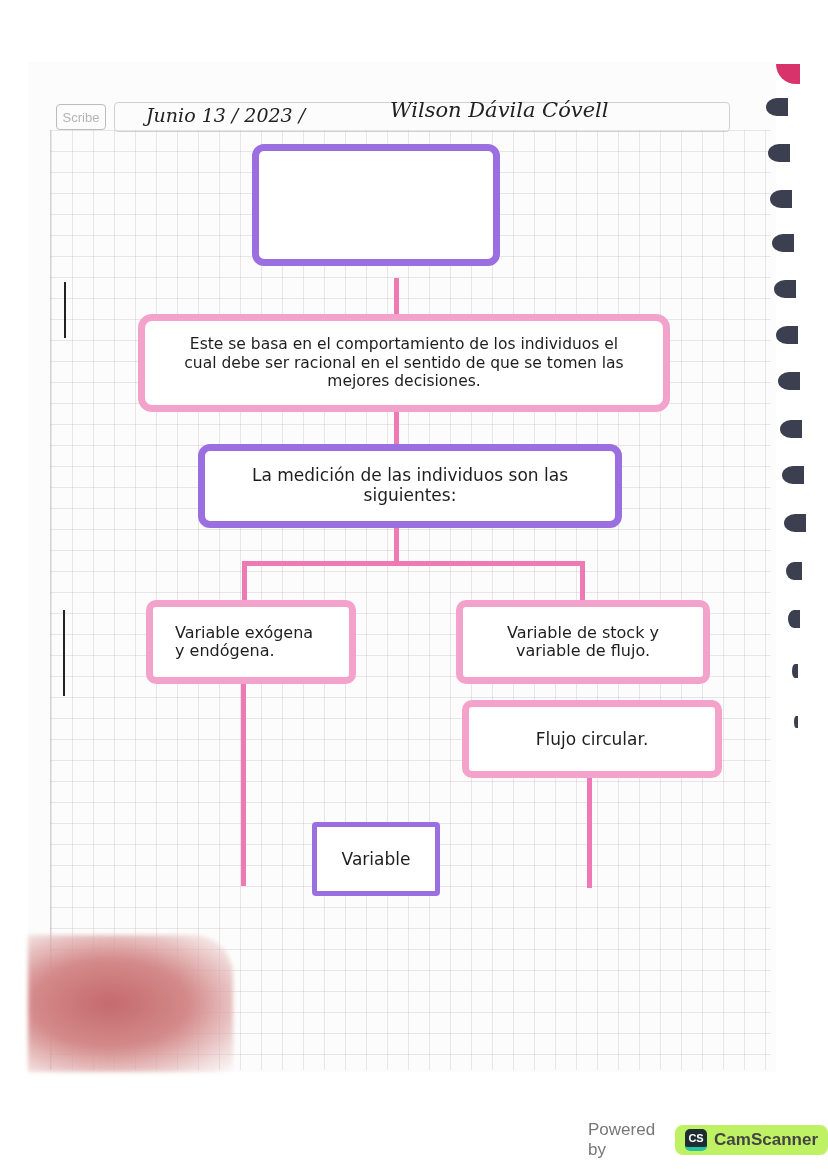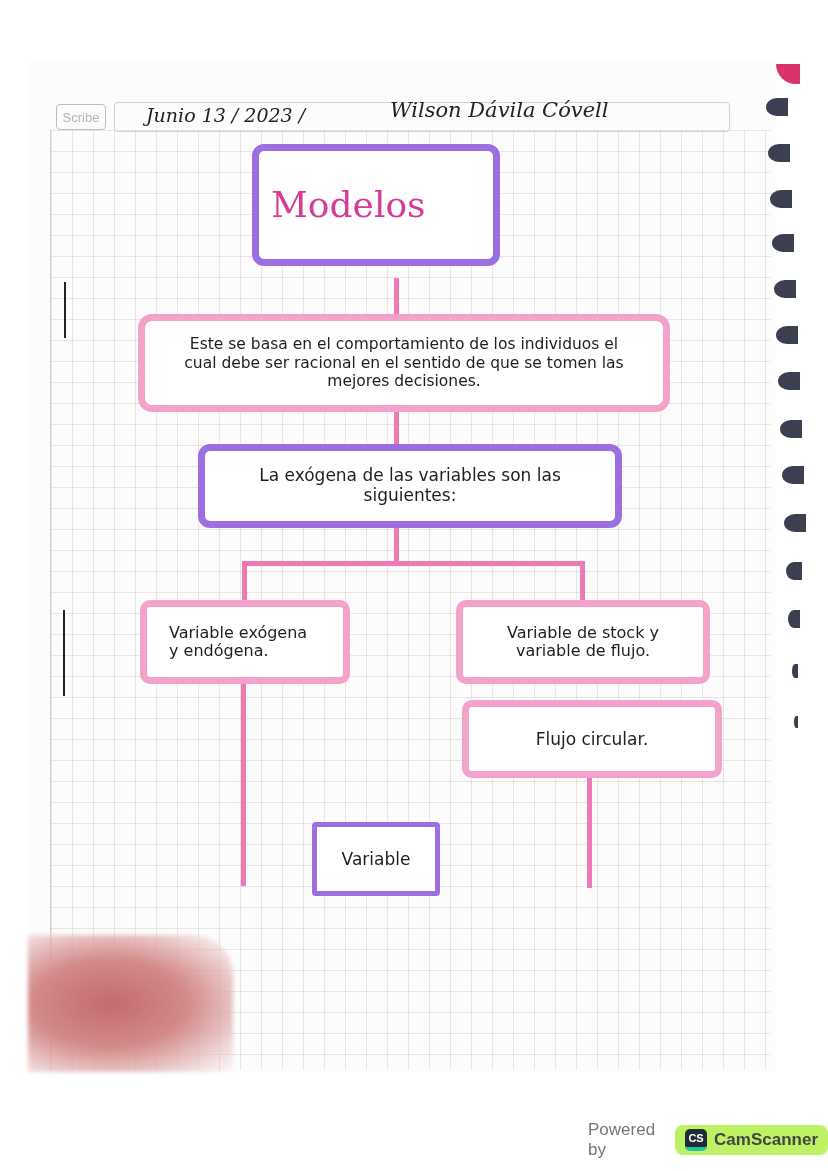--- a/index.html
+++ b/index.html
@@ -116,32 +116,31 @@
 <div class="line-pink" style="left:394px;top:278px;width:5px;height:40px;"></div>
 <div class="line-pink" style="left:394px;top:412px;width:5px;height:36px;"></div>
 <div class="line-pink" style="left:394px;top:525px;width:5px;height:38px;"></div>
 <div class="line-pink" style="left:242px;top:561px;width:342px;height:5px;"></div>
 <div class="line-pink" style="left:242px;top:561px;width:5px;height:44px;"></div>
 <div class="line-pink" style="left:580px;top:561px;width:5px;height:44px;"></div>
 <div class="line-pink" style="left:241px;top:680px;width:5px;height:206px;"></div>
 <div class="line-pink" style="left:587px;top:760px;width:5px;height:128px;"></div>
 
 <div class="box purple" style="left:252px;top:144px;width:248px;height:122px;border-radius:12px;flex-direction:column;align-items:flex-start;padding-left:6px;box-sizing:border-box;">
-  <div class="title-text" style="font-size:36px;margin-left:6px;">Modelos</div>
 </div>
 
 <div class="box pink" style="left:138px;top:314px;width:532px;height:98px;font-size:15.5px;line-height:1.2;padding:0 30px;box-sizing:border-box;">
   <span>Este se basa en el comportamiento de los individuos el cual debe ser racional en el sentido de que se tomen las mejores decisiones.</span>
 </div>
 
 <div class="box purple" style="left:198px;top:444px;width:424px;height:84px;font-size:17px;line-height:1.15;padding:0 30px;box-sizing:border-box;border-radius:12px;">
-  <span>La exógena de las variables son las siguientes:</span>
+  <span>La medición de las individuos son las siguientes:</span>
 </div>
 
-<div class="box pink" style="left:140px;top:600px;width:210px;height:84px;font-size:16px;line-height:1.15;padding:0 22px;box-sizing:border-box;justify-content:flex-start;text-align:left;border-radius:10px;">
+<div class="box pink" style="left:146px;top:600px;width:210px;height:84px;font-size:16px;line-height:1.15;padding:0 22px;box-sizing:border-box;justify-content:flex-start;text-align:left;border-radius:10px;">
   <span>Variable exógena y endógena.</span>
 </div>
 
 <div class="box pink" style="left:456px;top:600px;width:254px;height:84px;font-size:16px;line-height:1.15;padding:0 22px;box-sizing:border-box;border-radius:10px;">
   <span>Variable de stock y variable de flujo.</span>
 </div>
 
 <div class="box pink" style="left:462px;top:700px;width:246px;height:64px;font-size:17px;border-radius:10px;">
   <span>Flujo circular.</span>
 </div>

